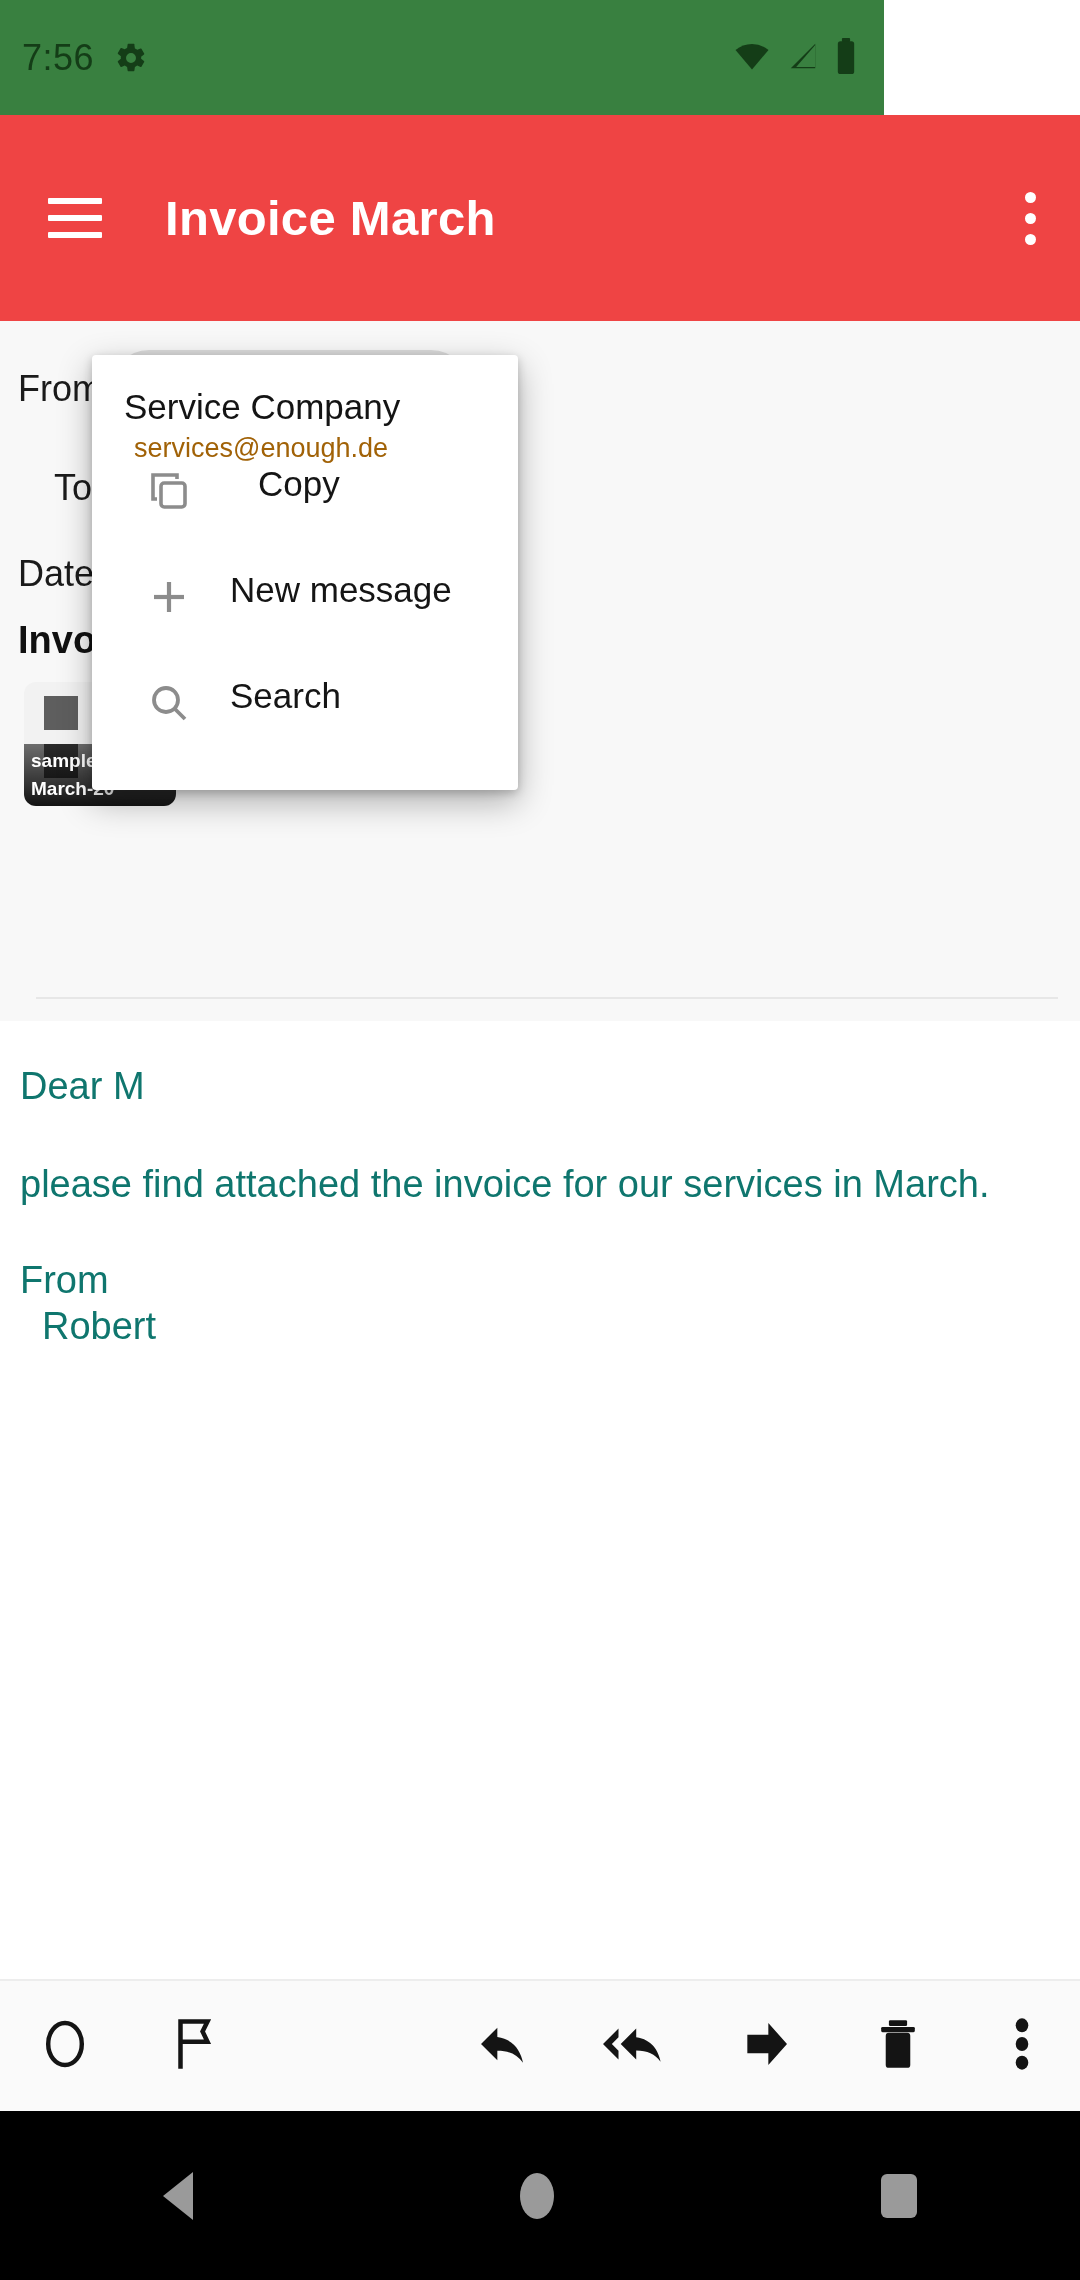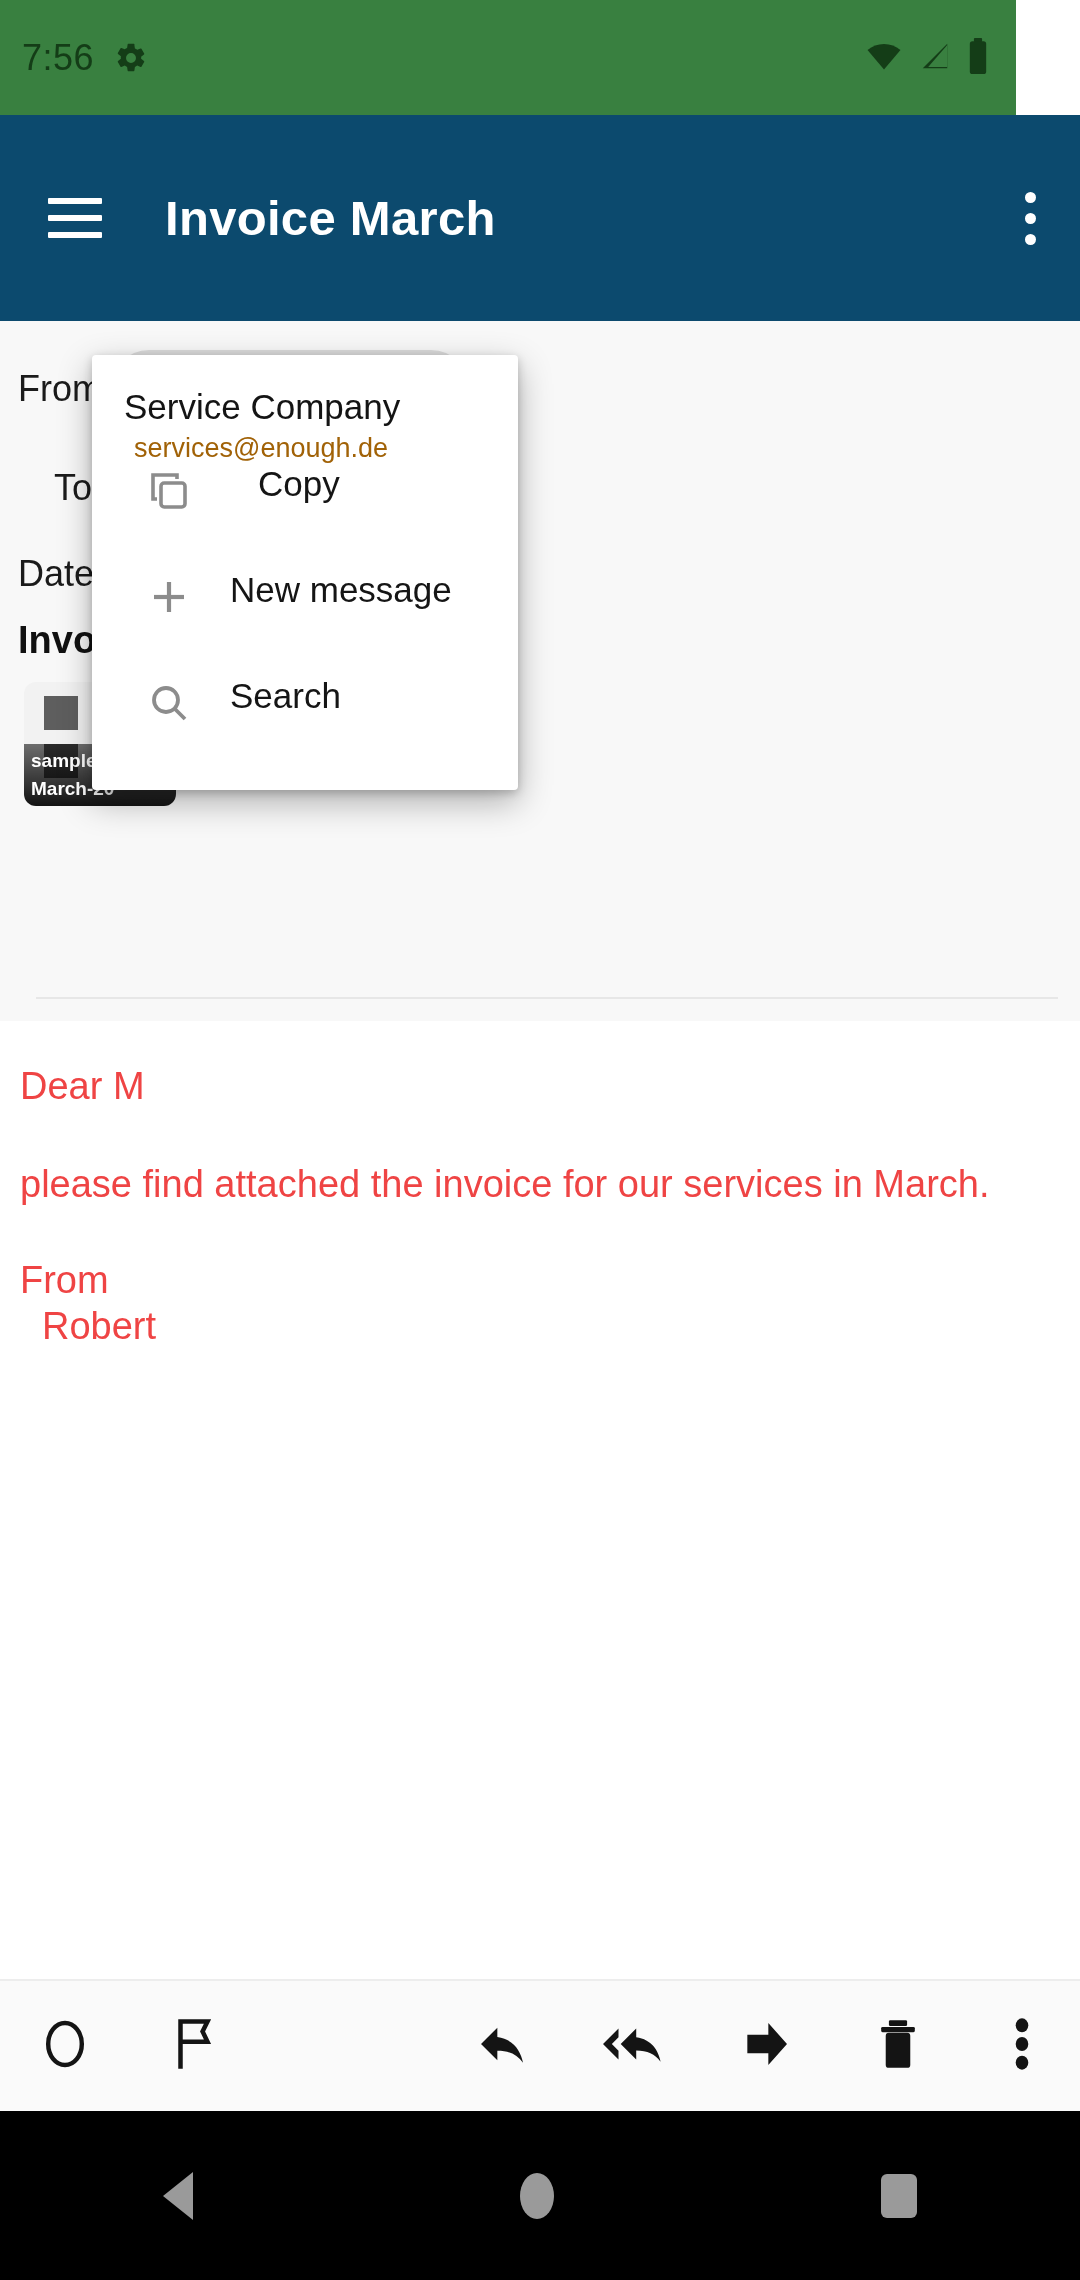--- a/index.html
+++ b/index.html
@@ -6,33 +6,33 @@
   html, body {
     width: 1080px; height: 2280px;
     background: #ffffff;
     font-family: "Liberation Sans", sans-serif;
     overflow: hidden;
   }
   #screen { position: relative; width: 1080px; height: 2280px; background: #fff; }
 
   
   .status-bar {
-    position: absolute; left: 0; top: 0; width: 1016px; height: 115px;
+    position: absolute; left: 0; top: 0; width: 884px; height: 115px;
     background: #398040;
     display: flex; align-items: center;
   }
   .status-left { display: flex; align-items: center; gap: 20px; padding-left: 22px; }
   .status-clock { color: #143d17; font-size: 36px; letter-spacing: .5px; }
   .gear { width: 34px; height: 34px; position: relative; display: block; }
   .status-right { margin-left: auto; padding-right: 28px; display: flex; align-items: center; gap: 16px; }
 
   
   .app-bar {
     position: absolute; left: 0; top: 115px; width: 1080px; height: 206px;
-    background: #0c4a6e;
+    background: #ef4444;
     display: flex; align-items: center;
   }
   .hamburger { width: 54px; height: 40px; margin-left: 48px; display: flex;
     flex-direction: column; justify-content: space-between; cursor: pointer; }
   .hamburger span { display: block; height: 6px; background: #fff; border-radius: 1px; }
   .app-title { color: #fff; font-size: 49px; font-weight: bold; margin-left: 63px; letter-spacing: .3px; }
   .overflow-dots { margin-left: auto; margin-right: 44px; display: flex; flex-direction: column;
      gap: 10px; align-items: center; cursor: pointer; }
   .overflow-dots i { width: 11px; height: 11px; border-radius: 50%; background: #fff; display: block; }
 
@@ -64,21 +64,21 @@
   .attach-cap {
     position: absolute; left: 0; right: 0; bottom: 0; height: 62px;
     background: linear-gradient(to bottom, rgba(0,0,0,0.55), rgba(0,0,0,0.92));
     color: #fff; font-size: 19px; font-weight: bold; line-height: 28px;
     padding: 3px 7px; overflow: hidden;
   }
   .hdr-divider { position: absolute; left: 36px; right: 22px; bottom: 22px; height: 2px; background: #e7e7e7; }
 
   
   .body-area { position: absolute; left: 0; top: 1021px; width: 1080px; height: 958px; background: #fff; }
-  .body-p { font-size: 38px; color: #ef4444; padding-left: 20px; line-height: 46px; }
+  .body-p { font-size: 38px; color: #0f766e; padding-left: 20px; line-height: 46px; }
   .p1 { padding-top: 42px; }
   .p2 { padding-top: 52px; }
   .p3 { padding-top: 50px; }
   .p3 .indent { padding-left: 22px; display: block; }
 
   
   .toolbar {
     position: absolute; left: 0; top: 1979px; width: 1080px; height: 132px;
     background: #fafafa; border-top: 2px solid #ededed;
     display: flex; align-items: center;

